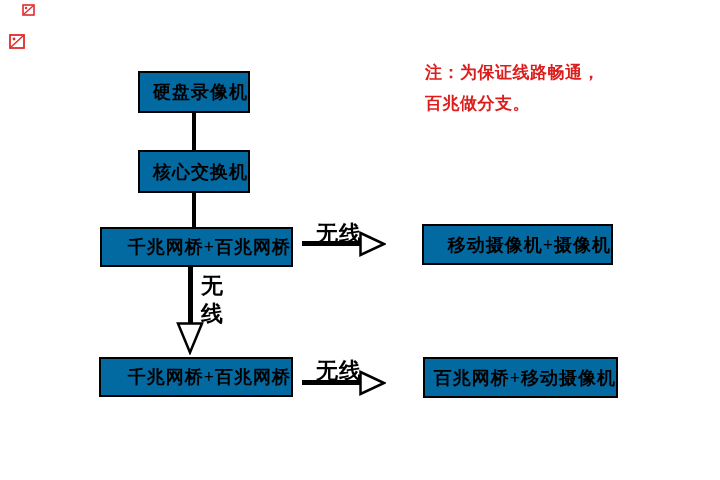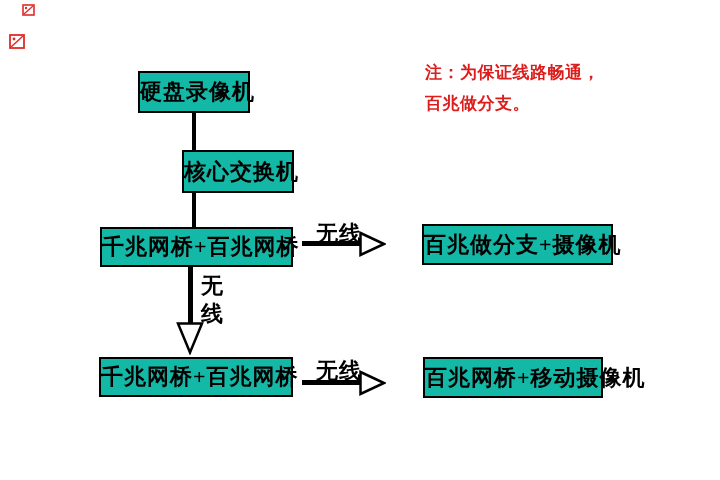--- a/index.html
+++ b/index.html
@@ -3,23 +3,23 @@
 <meta charset="utf-8">
 <style>
   html,body{margin:0;padding:0;background:#ffffff;}
   .canvas{
     position:relative;width:720px;height:480px;background:#ffffff;overflow:hidden;
     font-family:Liberation Serif, serif;
     color:#000;
     padding-left:8px;
   }
   .node{
-    position:absolute;box-sizing:border-box;background:#14b8a6;border:2px solid #000;
-    display:flex;align-items:center;justify-content:flex-start;
-    font-size:22px;font-weight:600;letter-spacing:1px;white-space:nowrap;
+    position:absolute;box-sizing:border-box;background:#0369a1;border:2px solid #000;
+    display:flex;align-items:center;justify-content:flex-end;
+    font-size:18px;font-weight:600;letter-spacing:1px;white-space:nowrap;
   }
   .vline,.hline{position:absolute;background:#000;}
   .edge-label{
     position:absolute;font-size:22px;font-weight:600;letter-spacing:1px;white-space:nowrap;
   }
   .arrowhead{position:absolute;display:block;}
   .note{
     position:absolute;left:425px;top:57px;width:260px;
     color:#dd1c1c;font-size:17px;font-weight:600;line-height:31px;
     letter-spacing:0.5px;white-space:nowrap;
@@ -44,37 +44,37 @@
 
   <div class="note">
     <div>注：为保证线路畅通，</div>
     <div>百兆做分支。</div>
   </div>
 
   <div class="node" style="left:138px;top:71px;width:112px;height:42px;">
     <span>硬盘录像机</span>
   </div>
 
-  <div class="node" style="left:138px;top:150px;width:112px;height:43px;margin-left:44px;">
+  <div class="node" style="left:138px;top:150px;width:112px;height:43px;">
     <span>核心交换机</span>
   </div>
 
   <div class="node" style="left:100px;top:227px;width:193px;height:40px;">
     <span>千兆网桥+百兆网桥</span>
   </div>
 
   <div class="node" style="left:422px;top:224px;width:191px;height:41px;">
-    <span>百兆做分支+摄像机</span>
+    <span>移动摄像机+摄像机</span>
   </div>
 
   <div class="node" style="left:99px;top:357px;width:194px;height:40px;">
     <span>千兆网桥+百兆网桥</span>
   </div>
 
-  <div class="node" style="left:423px;top:357px;width:180px;height:41px;">
+  <div class="node" style="left:423px;top:357px;width:195px;height:41px;">
     <span>百兆网桥+移动摄像机</span>
   </div>
 
   <div class="vline" style="left:192px;top:112px;width:4px;height:40px;"></div>
   <div class="vline" style="left:192px;top:192px;width:4px;height:37px;"></div>
 
   <div class="edge-label" style="left:316px;top:219px;">无线</div>
   <div class="hline" style="left:302px;top:241px;width:60px;height:5px;"></div>
   <svg class="arrowhead" style="left:359px;top:231px;" width="27" height="26" viewBox="0 0 27 26">
     <polygon points="1.5,2 25,13 1.5,24" fill="#ffffff" stroke="#000000" stroke-width="2.5"></polygon>

